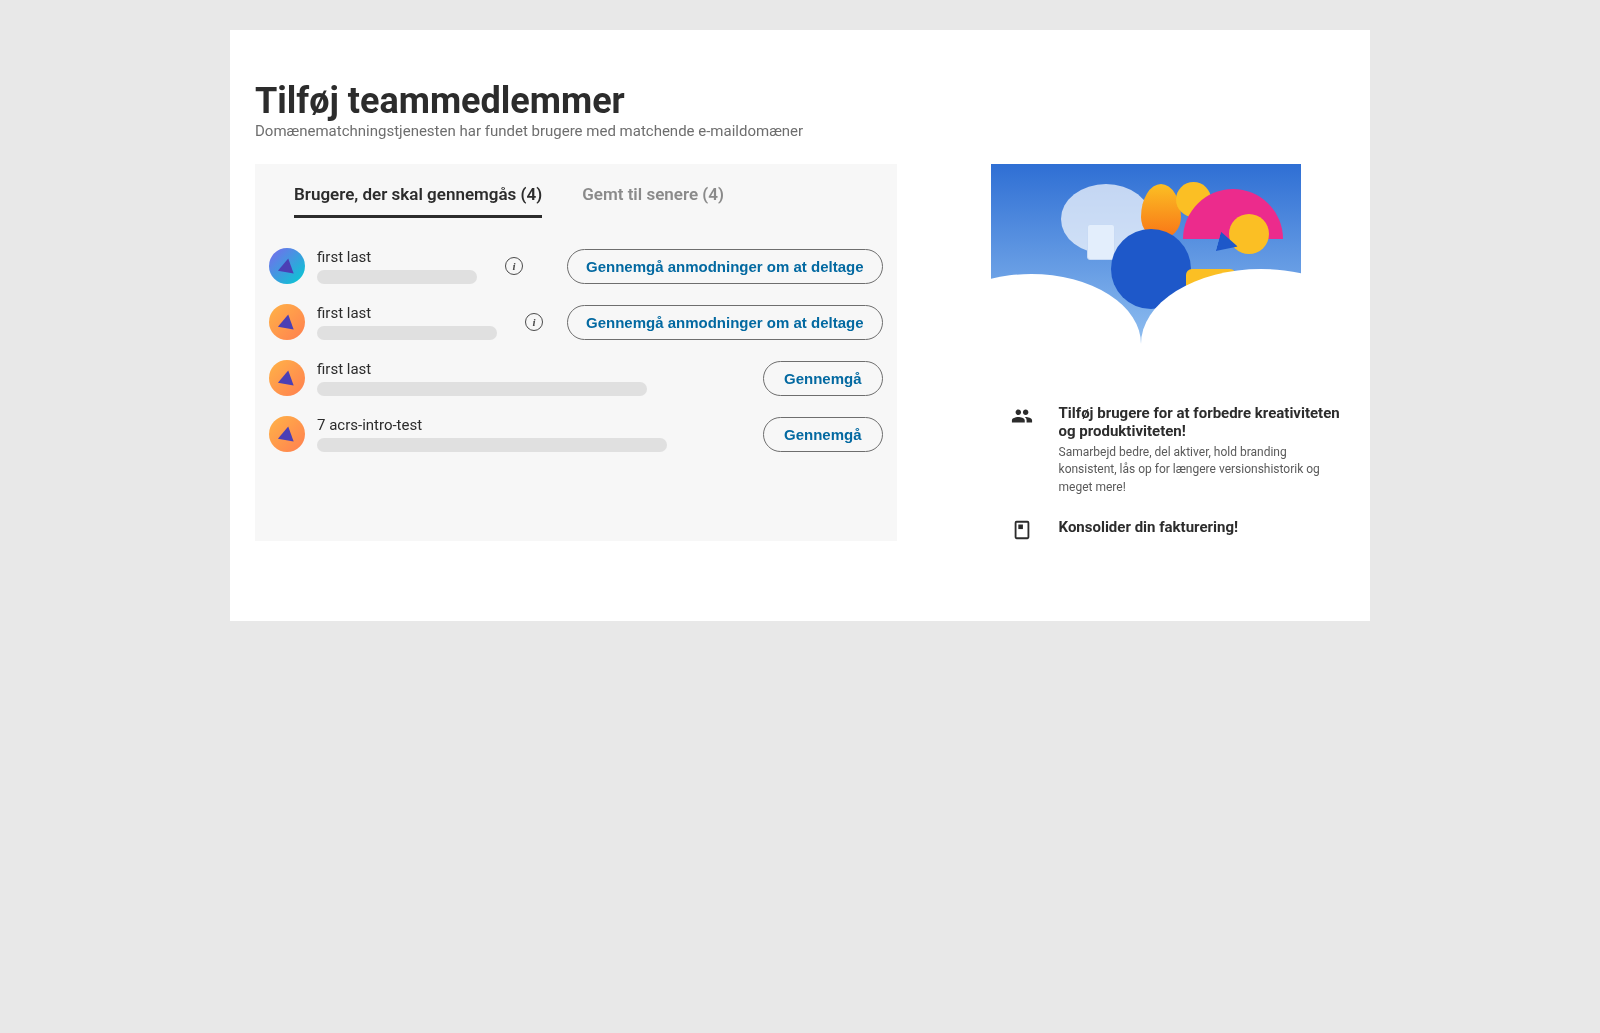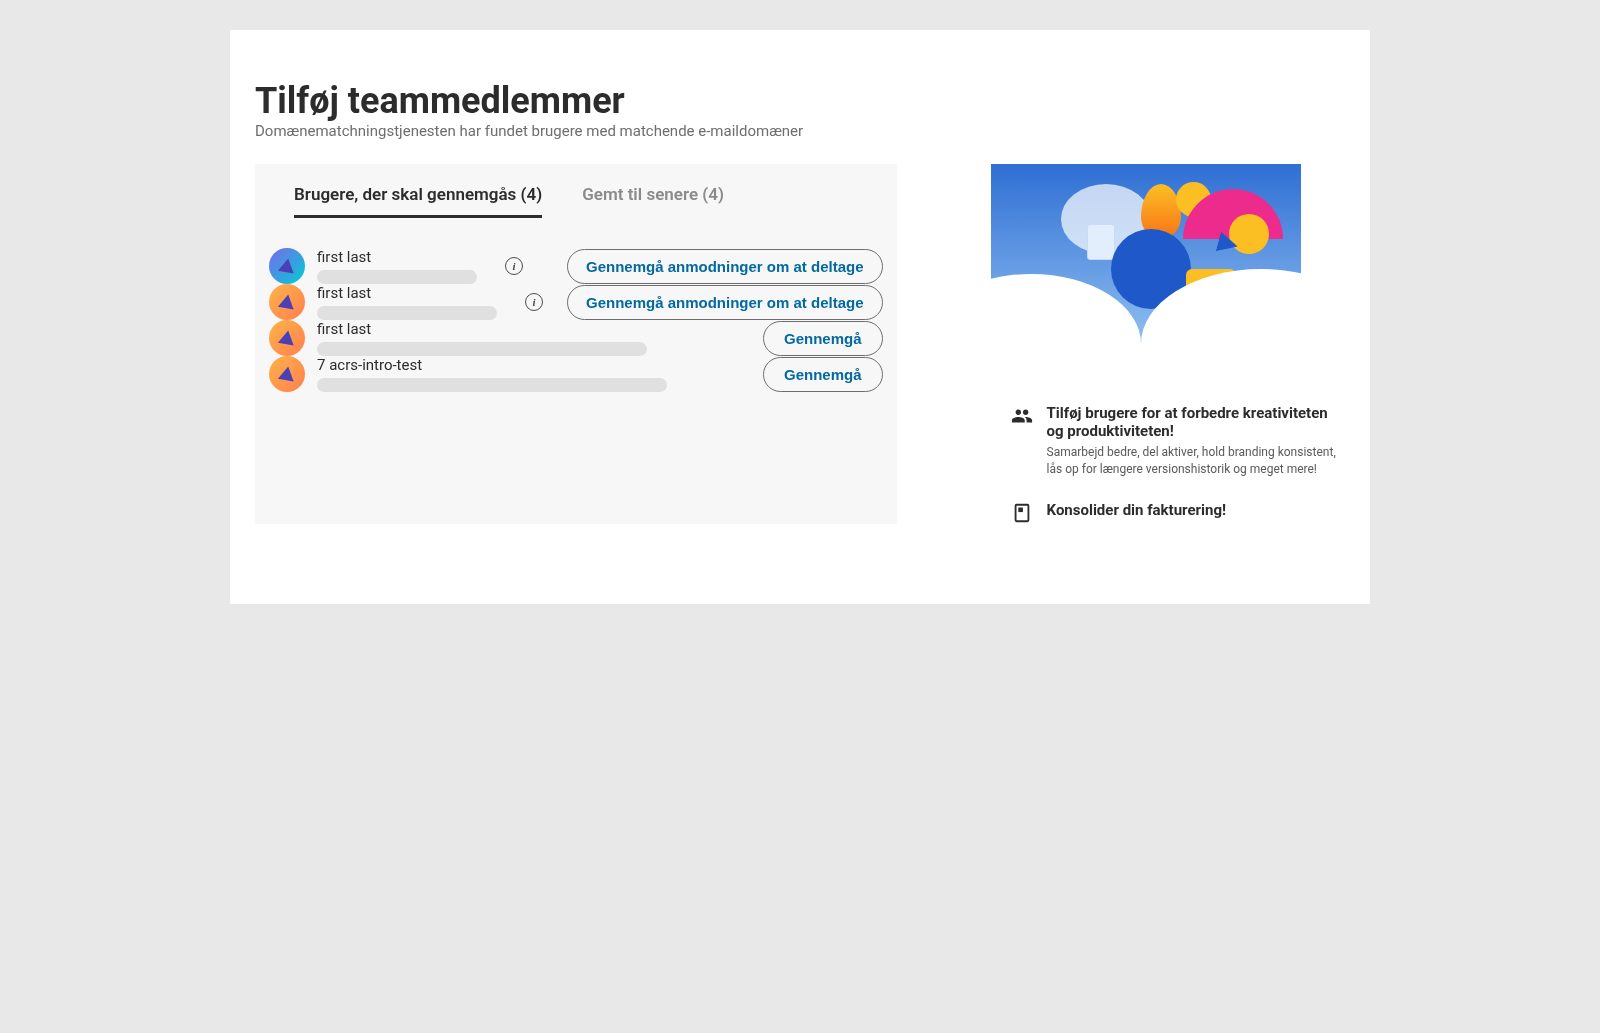--- a/index.html
+++ b/index.html
@@ -66,20 +66,21 @@
       left: 0;
       right: 0;
       bottom: 0;
       height: 3px;
       background: #2c2c2c;
     }
     
     .user-list {
       display: flex;
       flex-direction: column;
+      gap: 20px;
       padding: 0 4px;
     }
     .user-row {
       display: flex;
       align-items: center;
       gap: 12px;
     }
     .avatar {
       width: 36px;
       height: 36px;
@@ -272,21 +273,21 @@
       transform: rotate(105deg);
     }
     .benefits {
       display: flex;
       flex-direction: column;
       gap: 22px;
       padding: 0 4px 0 64px;
     }
     .benefit {
       display: flex;
-      gap: 14px;
+      gap: 26px;
     }
     .benefit-icon {
       width: 22px;
       height: 22px;
       flex-shrink: 0;
       margin-top: 1px;
     }
     .benefit-text {
       flex: 1;
     }

